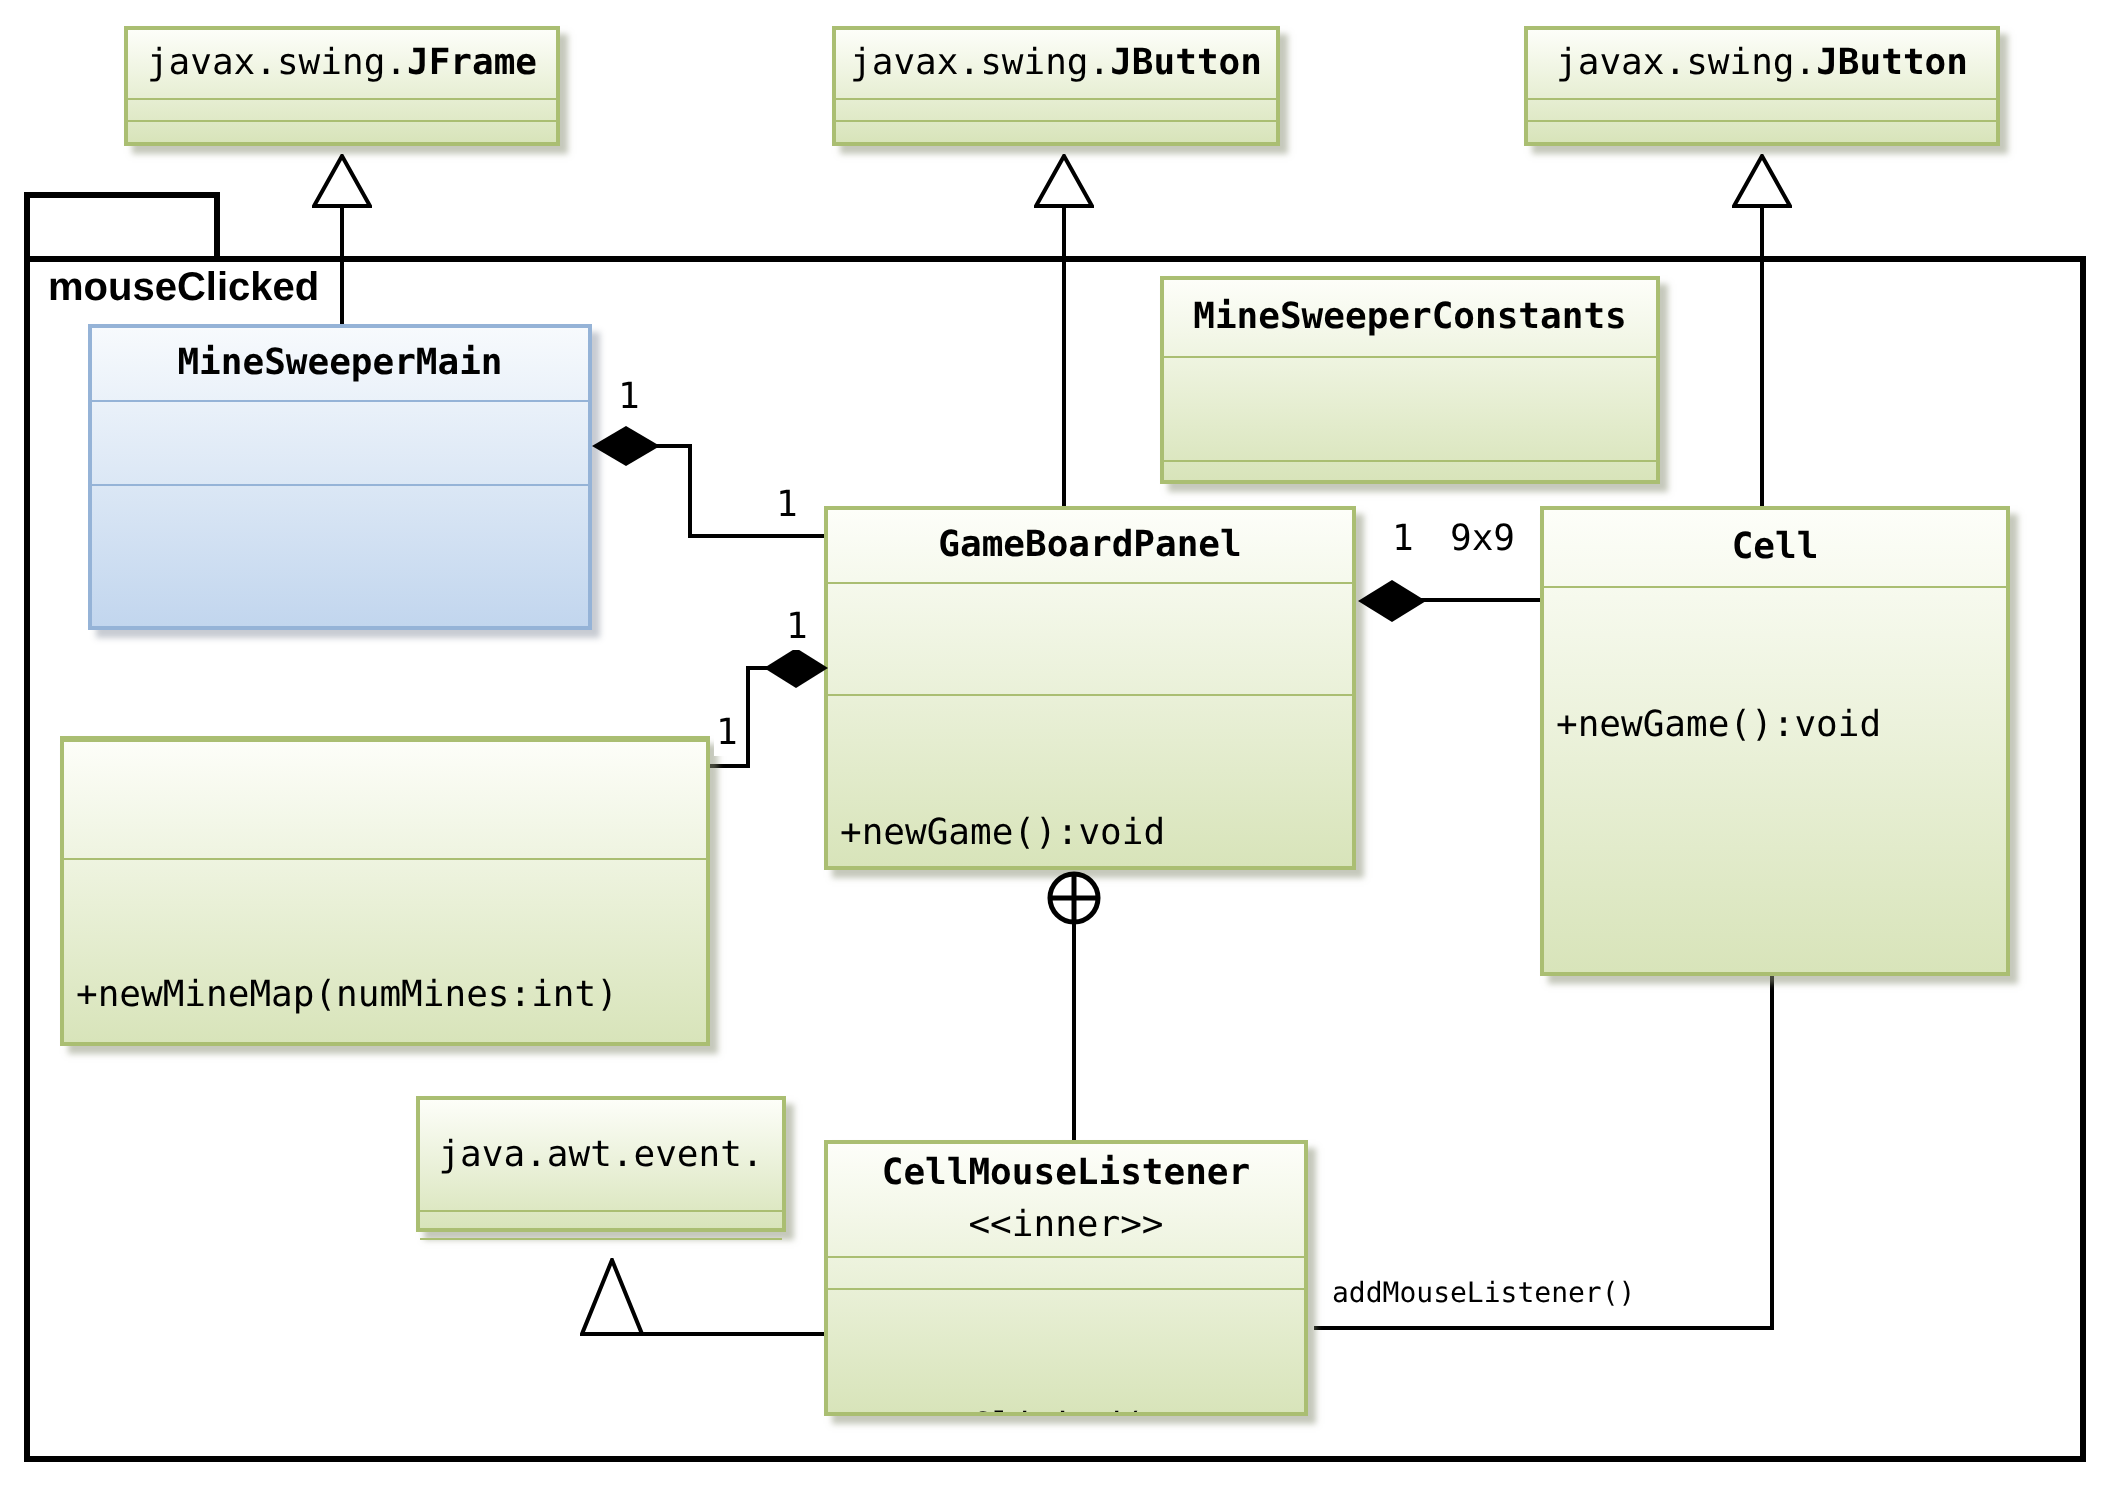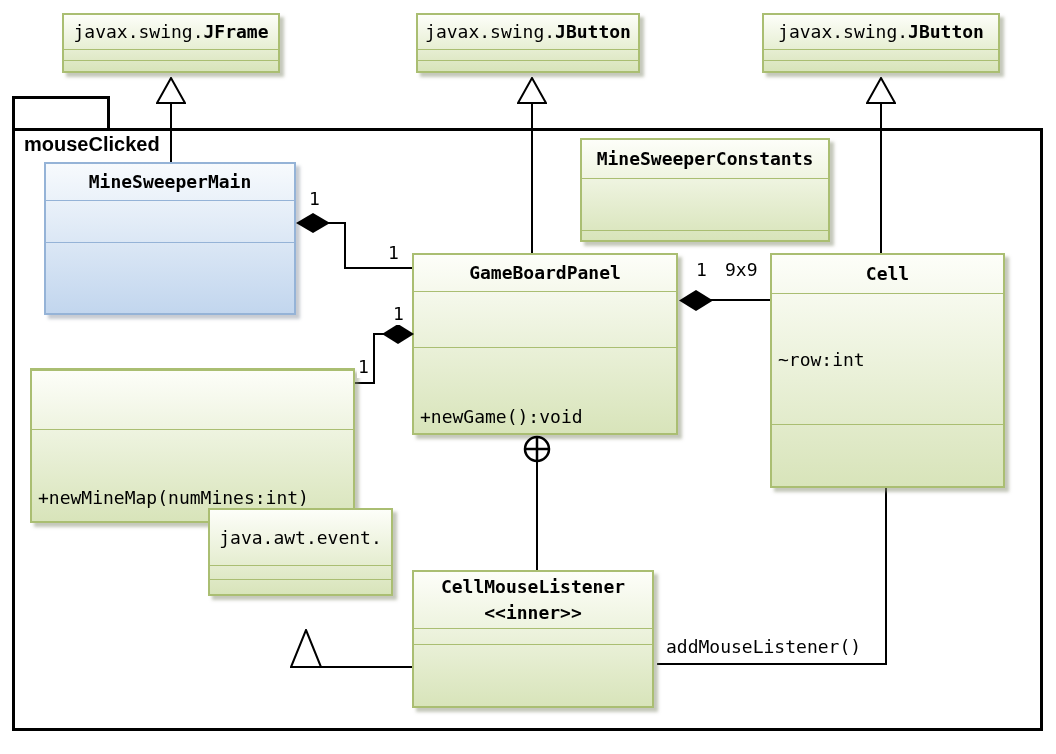--- a/index.html
+++ b/index.html
@@ -21,41 +21,41 @@
     border-color:var(--main-border);
     background:linear-gradient(to bottom,var(--main-fill-top) 0%,var(--main-fill-bottom) 100%);
     box-shadow:4px 4px 3px rgba(130,140,155,0.45);
   }
   .ctitle{
     text-align:center;font-weight:bold;flex:0 0 auto;
     display:flex;flex-direction:column;justify-content:center;
     white-space:pre;overflow:hidden;
   }
   .ctitle .pre{font-weight:normal;}
-  .ctitle .st{font-weight:bold;}
+  .ctitle .st{font-weight:normal;}
   .compartment{
     border-top:1px solid var(--class-border);
     padding:1px 6px;flex:0 0 auto;white-space:pre;overflow:hidden;box-sizing:border-box;
   }
   .blue .compartment{border-top-color:var(--main-border);}
   .compartment.grow{flex:1 1 auto;}
   .line{height:26px;line-height:26px;white-space:pre;}
   
   .pkg-tab,.pkg-body{position:absolute;box-sizing:border-box;border:3px solid #000;background:transparent;z-index:0;}
   .pkg-label{
     position:absolute;z-index:3;font-family:"Liberation Sans","DejaVu Sans",sans-serif;
     font-weight:bold;font-size:20px;background:#fff;padding:0 2px;
   }
   
   .seg{position:absolute;background:#000;z-index:1;}
   .diamond{position:absolute;background:#000;z-index:3;
     clip-path:polygon(0 50%,50% 0,100% 50%,50% 100%);}
   .tri{position:absolute;z-index:3;line-height:0;}
   .mult{position:absolute;z-index:3;font-size:18px;line-height:22px;background:#fff;padding:0 1px;}
-  .assoc-label{position:absolute;z-index:3;font-size:18px;line-height:22px;}
+  .assoc-label{position:absolute;z-index:3;font-size:14px;line-height:22px;}
   .contain{position:absolute;z-index:3;line-height:0;}
 </style>
 </head>
 <body>
 
 <div class="pkg-tab" style="left:12px;top:96px;width:98px;height:35px"></div>
 <div class="pkg-body" style="left:12px;top:128px;width:1031px;height:603px"></div>
 <div class="pkg-label" style="left:22px;top:133px">mouseClicked</div>
 
 <div class="clsbox" style="left:62px;top:13px;width:218px;height:60px">
@@ -101,45 +101,38 @@
   </div>
   <div class="compartment grow" style="padding-top:4px">
     <div class="line">+newGame():void</div>
     
     
   </div>
 </div>
 
 <div class="clsbox" style="left:770px;top:253px;width:235px;height:235px">
   <div class="ctitle" style="height:38px">Cell</div>
-  <div class="compartment" style="height:131px">
-    <div class="line">~row:int</div>
-    
-    
-    
-    
-  </div>
   <div class="compartment grow" style="padding-top:4px">
     <div class="line">+newGame():void</div>
     
   </div>
 </div>
 
 <div class="clsbox" style="left:30px;top:368px;width:325px;height:155px">
   <div class="compartment" style="height:59px;padding-top:3px">
     <div class="line">~numMines:int</div>
     
   </div>
   <div class="compartment grow" style="padding-top:3px">
     <div class="line">+newMineMap(numMines:int)</div>
     
   </div>
 </div>
 
-<div class="clsbox" style="left:208px;top:508px;width:185px;height:88px;line-height:25px">
+<div class="clsbox" style="left:208px;top:548px;width:185px;height:68px;line-height:25px">
   <div class="ctitle" style="height:55px">
     <span class="pre">java.awt.event.</span>
   </div>
   <div class="compartment" style="height:14px"></div>
   <div class="compartment grow"></div>
 </div>
 
 <div class="clsbox" style="left:412px;top:570px;width:242px;height:138px">
   <div class="ctitle" style="height:56px">
     <span>CellMouseListener</span>

